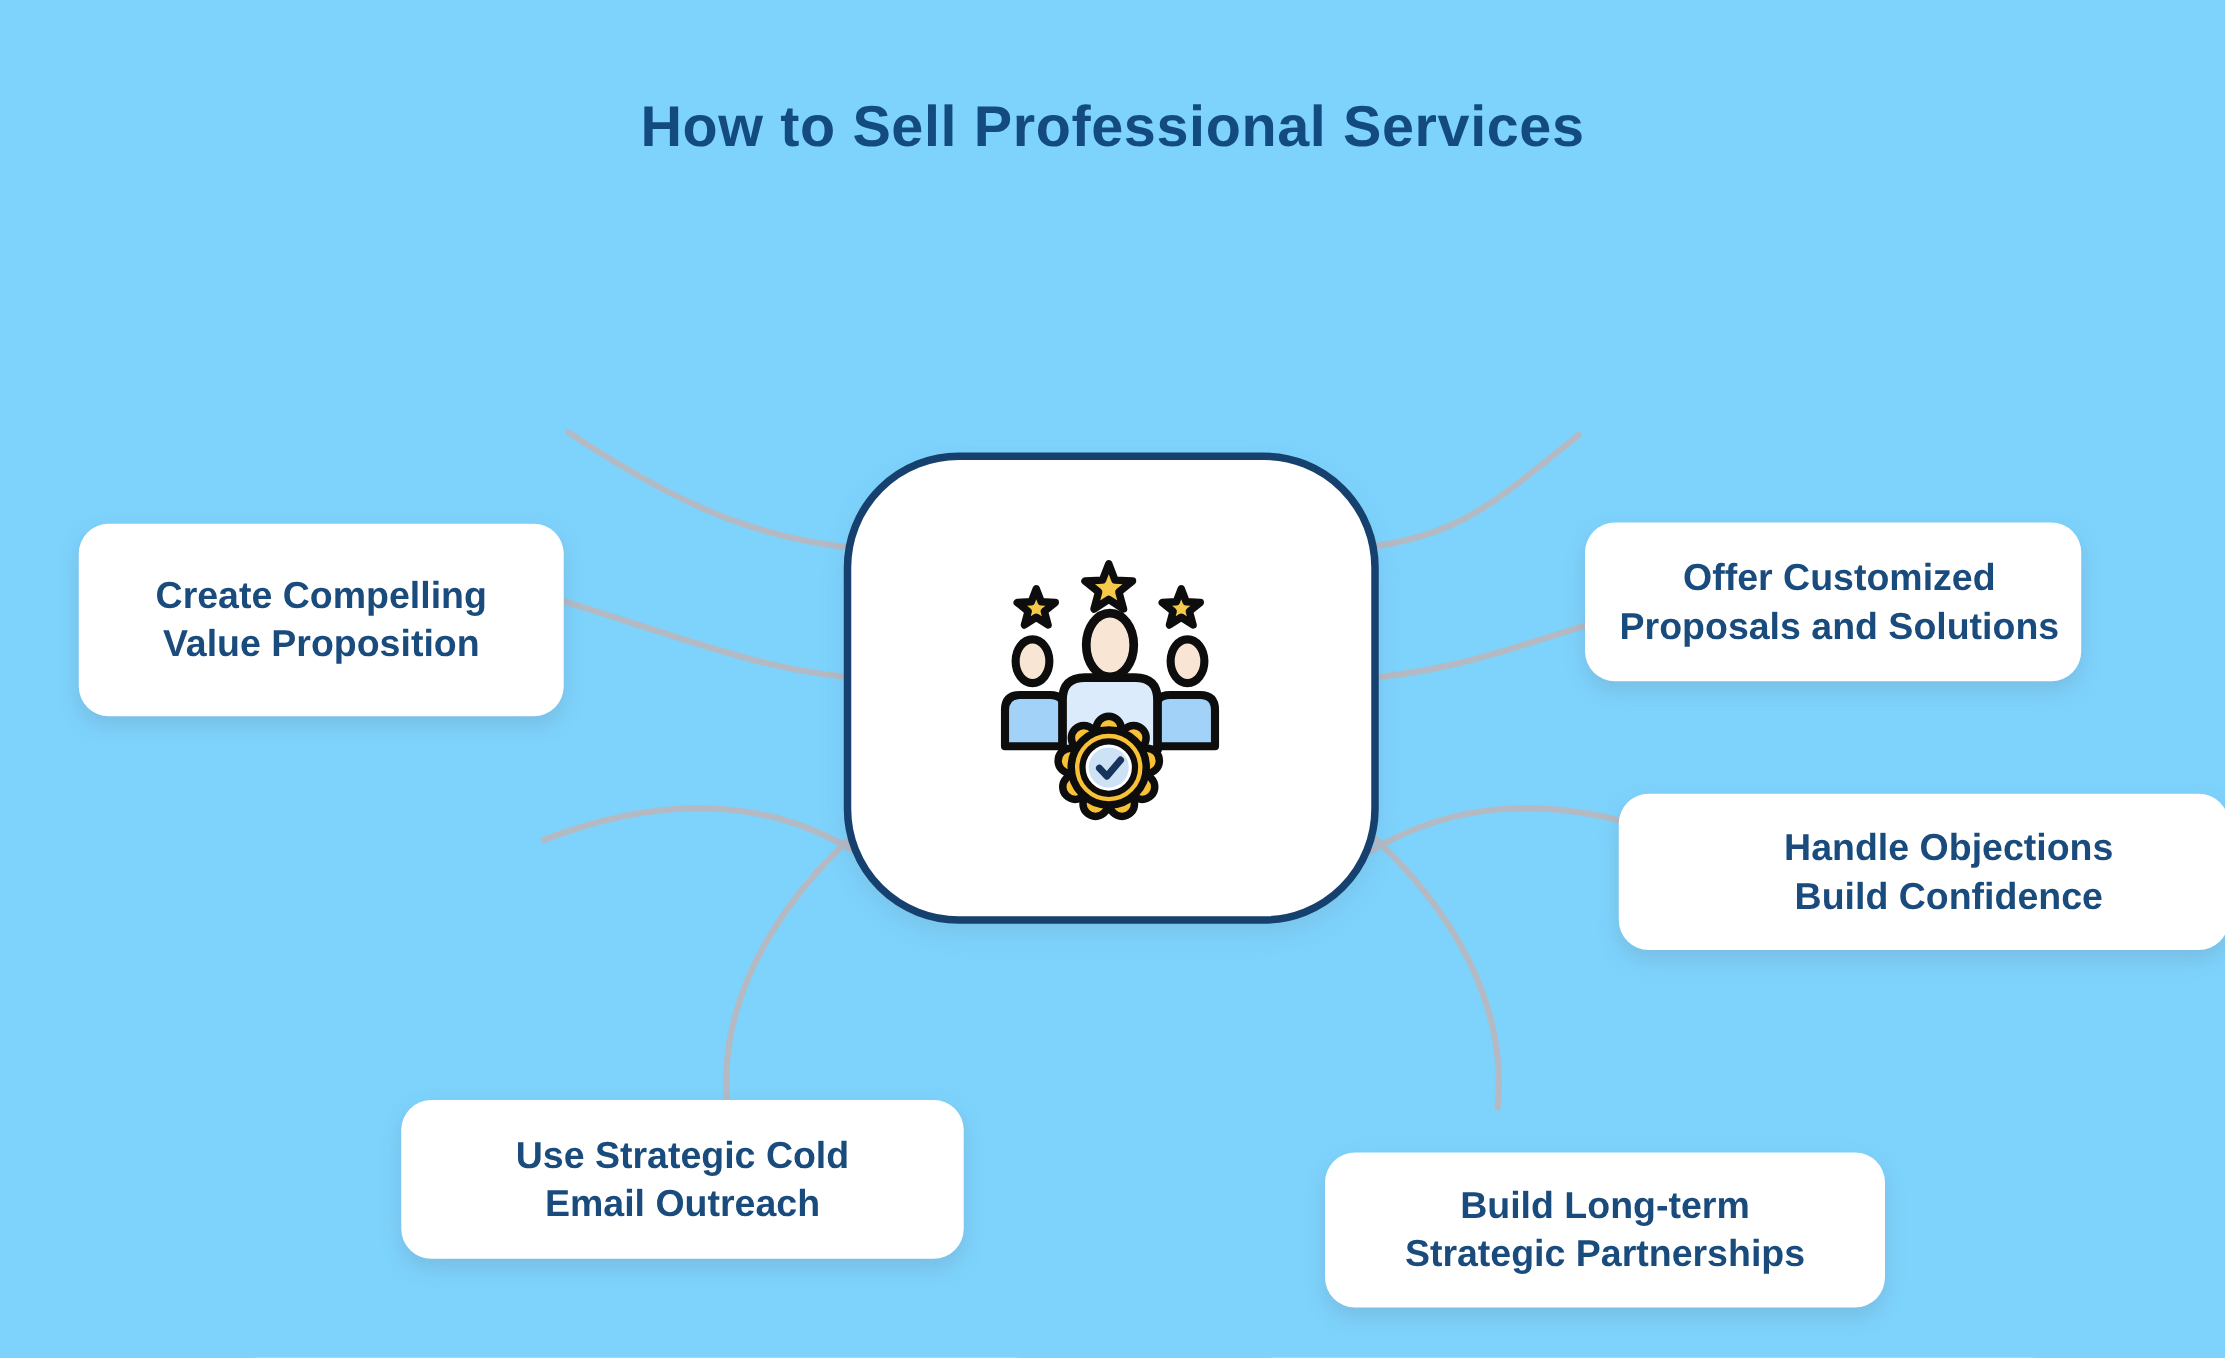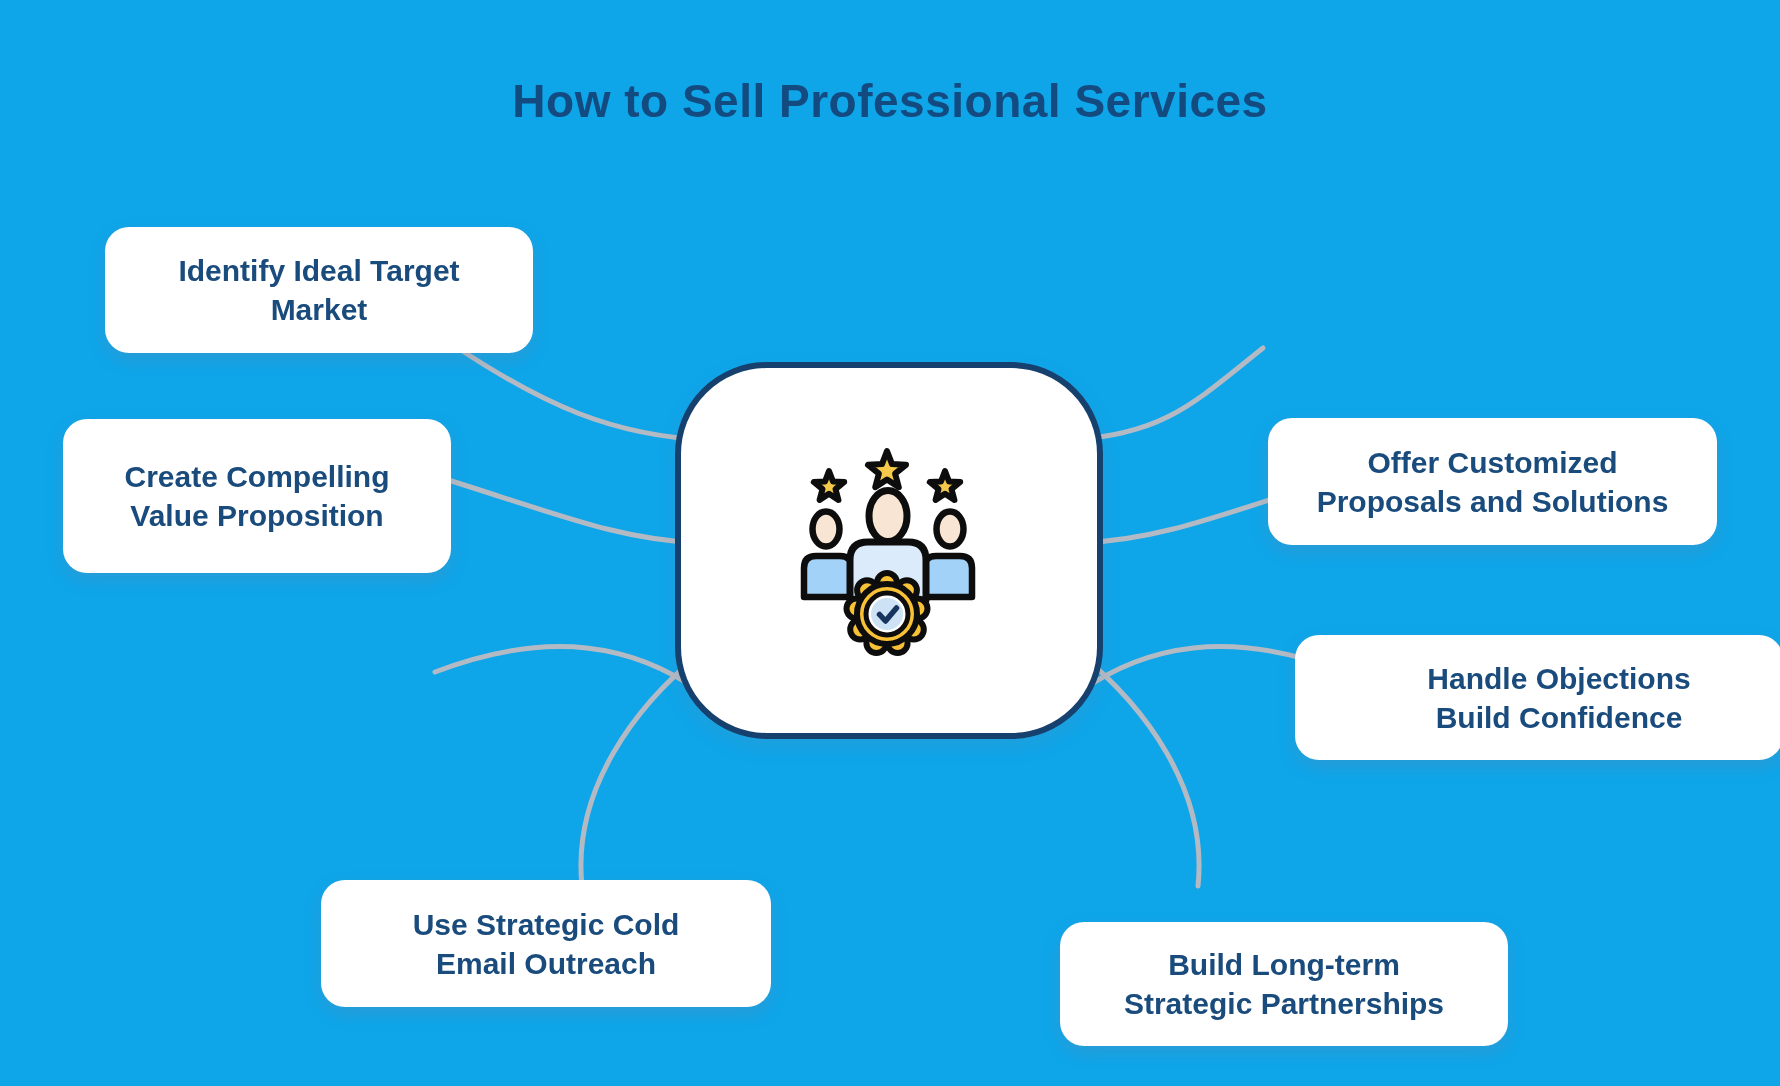--- a/index.html
+++ b/index.html
@@ -1,19 +1,19 @@
 <!DOCTYPE html>
 <html><head>
 <meta charset="utf-8">
 <style>
   html,body{margin:0;padding:0;background:#c9d9ec;}
   .canvas{
     position:relative;
     width:1780px;height:1086px;
-    background:#0ea5e9;
+    background:#7dd3fc;
     overflow:hidden;
     font-family:"Liberation Sans","DejaVu Sans",sans-serif;
   }
   .title{
     position:absolute;left:0;top:74px;width:100%;
     text-align:center;
     font-size:46px;font-weight:700;letter-spacing:0.5px;
     color:#134b80;
   }
   .connectors{position:absolute;left:0;top:0;z-index:1;}
@@ -28,21 +28,21 @@
   .node-label{
     white-space:pre-line;
     font-size:30px;line-height:39px;font-weight:600;
     color:#1a4b7d;
   }
   .b1{left:105px;top:227px;width:428px;height:126px;}
   .b2{left:63px; top:419px;width:388px;height:154px;}
   .b3{left:42px; top:637px;width:400px;height:126px;}
   .b4{left:277px;top:880px;width:450px;height:127px;margin-left:44px;}
   .b5{left:1204px;top:228px;width:452px;height:125px;}
-  .b6{left:1268px;top:418px;width:449px;height:127px;}
+  .b6{left:1268px;top:418px;width:387px;height:127px;padding-left:10px;}
   .b7{left:1295px;top:635px;width:448px;height:125px;padding-left:40px;}
   .b8{left:1060px;top:882px;width:448px;height:124px;margin-top:40px;}
   .center-node{
     position:absolute;z-index:2;
     left:675px;top:362px;width:428px;height:377px;
     background:#ffffff;
     border:6px solid #16406d;border-radius:92px;
     box-sizing:border-box;
     display:flex;align-items:center;justify-content:center;
     box-shadow:0 8px 18px rgba(110,133,166,0.18);
@@ -59,24 +59,20 @@
     <path d="M 455,346 C 542,404 612,436 708,440"></path>
     <path d="M 442,478 C 560,515 620,540 700,543"></path>
     <path d="M 435,672 C 550,628 635,645 702,693"></path>
     <path d="M 702,652 C 635,706 572,790 582,886"></path>
     <path d="M 1263,348 C 1195,402 1165,434 1072,440"></path>
     <path d="M 1338,478 C 1220,515 1160,540 1080,543"></path>
     <path d="M 1345,672 C 1230,628 1145,645 1078,693"></path>
     <path d="M 1078,652 C 1145,706 1208,790 1198,886"></path>
   </svg>
 
-  <div class="node b1">
-    <span class="node-label">Identify Ideal Target
-Market</span>
-  </div>
   <div class="node b2">
     <span class="node-label">Create Compelling
 Value Proposition</span>
   </div>
   <div class="node b4">
     <span class="node-label">Use Strategic Cold
 Email Outreach</span>
   </div>
   <div class="node b6">
     <span class="node-label">Offer Customized

